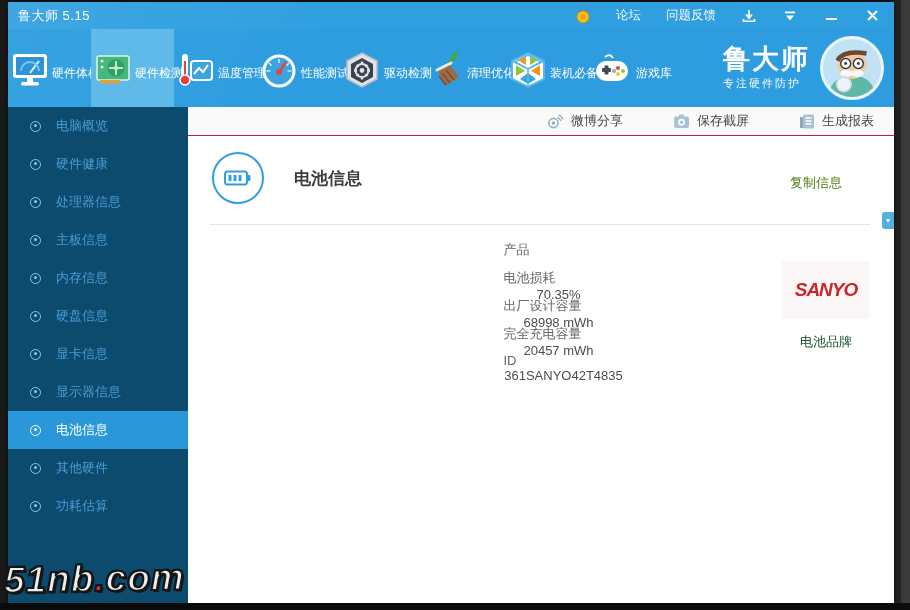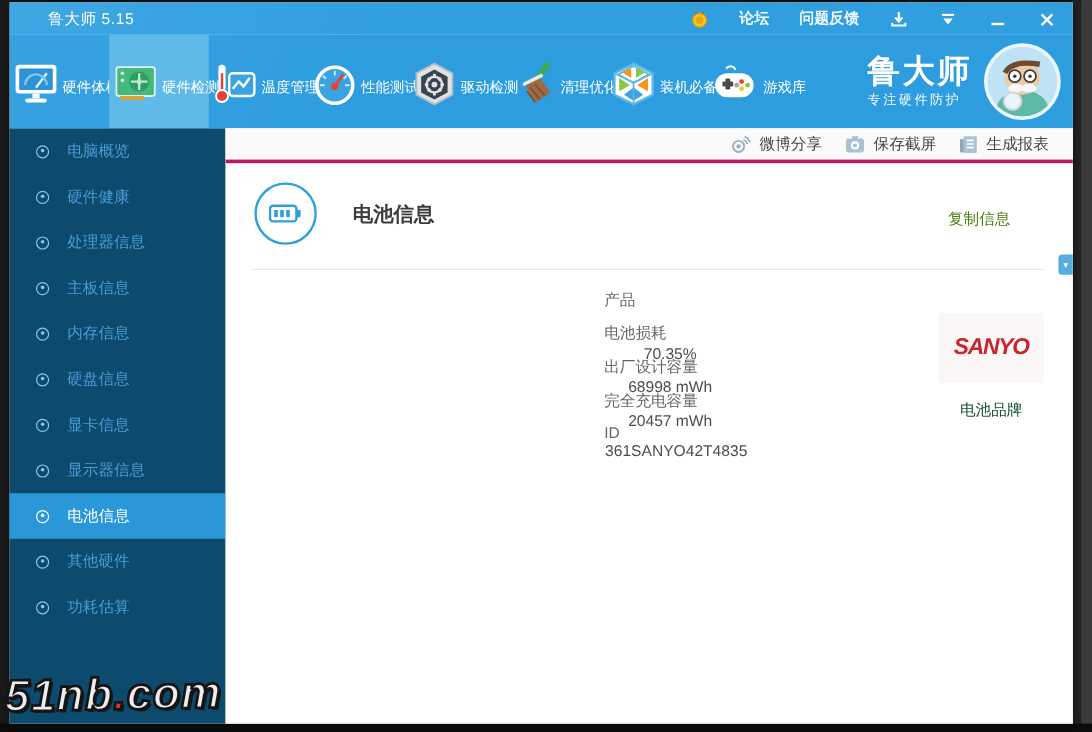--- a/index.html
+++ b/index.html
@@ -10,22 +10,22 @@
   .appwin { position:absolute; left:8px; top:2px; width:886px; height:601px; background:#fff; box-shadow:0 0 6px rgba(0,0,0,.6); }
   .right-dark { position:absolute; right:0; top:0; width:17px; height:610px; background:#232323; }
   .right-dark .strip { position:absolute; right:0; top:0; width:9px; height:100%; background:#3b3b3b; }
   .bottom-dark { position:absolute; left:0; bottom:0; width:910px; height:7px; background:#0c0c0c; }
   .left-dark { position:absolute; left:0; top:0; width:8px; height:610px; background:#191919; }
 
   
   .titlebar { position:absolute; left:0; top:0; width:100%; height:27px;
     background:linear-gradient(115deg, rgba(255,255,255,.08) 0%, rgba(255,255,255,0) 40%), #2f9fe0;
     display:flex; align-items:center; color:#fff; }
-  .titlebar .title { font-size:13px; padding-left:32px; letter-spacing:.5px; }
-  .titlebar .tb-right { margin-left:auto; display:flex; align-items:flex-end; gap:25px; padding-right:14px;font-weight:bold; }
+  .titlebar .title { font-size:13px; padding-left:10px; letter-spacing:.5px; }
+  .titlebar .tb-right { margin-left:auto; display:flex; align-items:center; gap:25px; padding-right:14px; }
   .tb-link { font-size:12.5px; color:#f2f9ff; cursor:pointer; }
   .tb-btn { width:16px; height:16px; display:flex; align-items:center; justify-content:center; color:#fff; font-size:13px; cursor:pointer; }
 
   
   .navbar { position:absolute; left:0; top:27px; width:100%; height:78px;
     background:linear-gradient(115deg, rgba(255,255,255,.05) 0%, rgba(255,255,255,0) 35%), #2d9ddf; display:flex; }
   .nav-item { width:83px; height:78px; display:flex; flex-direction:row; align-items:center; justify-content:space-between; padding-top:6px; cursor:pointer; }
   .nav-item.active { background:#5fbae9; }
   .nav-item .ic { width:46px; height:46px; display:flex; align-items:center; justify-content:center; }
   .nav-item .lbl { font-size:12px; color:#fff; margin-top:4px; white-space:nowrap; }
@@ -39,21 +39,21 @@
   .bodyrow { position:absolute; left:0; top:105px; width:100%; height:496px; display:flex; }
   .sidebar { width:180px; height:100%; background:#0c4a6e; flex-shrink:0; padding-top:0; }
   .side-item { height:38px; display:flex; align-items:center; padding-left:22px; cursor:pointer; color:#4a9cd2; font-size:13px; }
   .side-item .bullet { width:11px; height:11px; border-radius:50%; border:1.5px solid #8ec6e8; position:relative; margin-right:15px; flex-shrink:0; }
   .side-item .bullet::after { content:""; position:absolute; left:2.5px; top:2.5px; width:3px; height:3px; border-radius:50%; background:#8ec6e8; }
   .side-item.selected { background:#2a97d8; color:#fff; }
   .side-item.selected .bullet { border-color:#fff; }
   .side-item.selected .bullet::after { background:#fff; }
 
   .main { flex:1; height:100%; background:#fff; position:relative; }
-  .toolbar { height:29px; background:#fafafa; border-bottom:3px solid #be185d; display:flex; align-items:center; justify-content:flex-end; gap:19px; padding-right:20px; }
+  .toolbar { height:29px; background:#fafafa; border-bottom:1px solid #be185d; display:flex; align-items:center; justify-content:flex-end; gap:50px; padding-right:20px; }
   .tool-btn { display:flex; align-items:center; gap:7px; font-size:13px; color:#454545; cursor:pointer; }
 
   
   .content { position:relative; }
   .hdr { display:flex; align-items:center; padding:16px 0 0 24px; }
   .batt-circle { width:52px; height:52px; border-radius:50%; border:2px solid #2e9fe0; display:flex; align-items:center; justify-content:center; }
   .hdr-title { font-size:17px; color:#3c3c3c; font-weight:bold; margin-left:30px; }
   .copy-link { position:absolute; right:52px; top:38px; font-size:13px; color:#4d7c0f; cursor:pointer; }
   .divider { margin:20px 24px 0 22px; border-top:1px solid #e6e6e6; }
 

